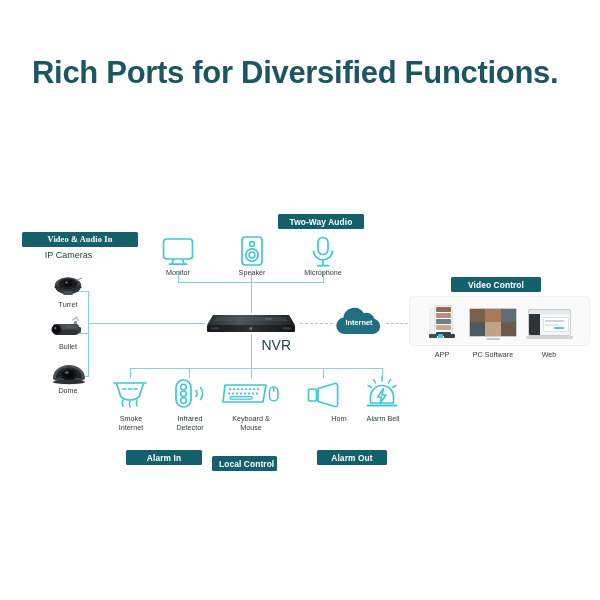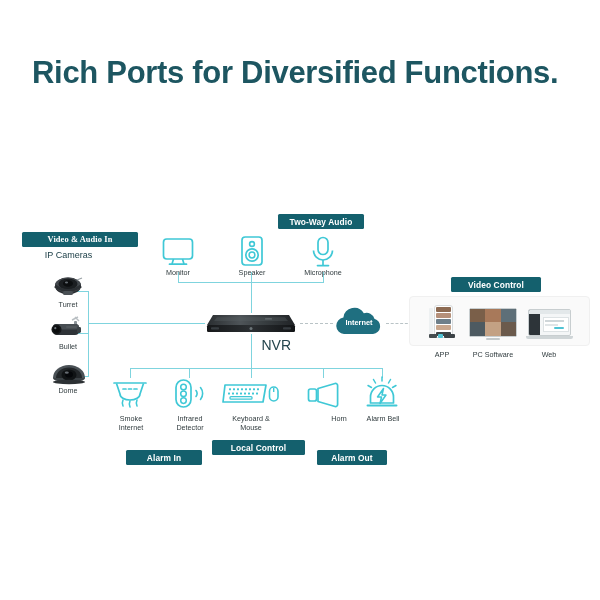--- a/index.html
+++ b/index.html
@@ -376,16 +376,16 @@
         <line x1="32" y1="9.5" x2="28.5" y2="11.5"></line>
       </g>
       <path d="M6.5 27 L6.5 21 a11.5 11.5 0 0 1 23 0 L29.5 27 Z" fill="none" stroke="#3fc8d6" stroke-width="1.7" stroke-linejoin="round"></path>
       <path d="M19.5 12.5 L13.5 21 L17.5 21 L16 27.5 L22 19 L18 19 Z" fill="none" stroke="#3fc8d6" stroke-width="1.5" stroke-linejoin="round"></path>
       <line x1="3.5" y1="29.5" x2="32.5" y2="29.5" stroke="#3fc8d6" stroke-width="1.9" stroke-linecap="round"></line>
     </svg>
   </div>
   <div class="abs cap" style="left:352px;top:414px;width:62px;">Alarm Bell</div>
 
   <div class="abs badge" style="left:126px;top:450px;width:76px;">Alarm In</div>
-  <div class="abs badge" style="left:212px;top:440px;width:93px;">Local Control</div>
+  <div class="abs badge" style="left:212px;top:456px;width:65px;">Local Control</div>
   <div class="abs badge" style="left:317px;top:450px;width:70px;">Alarm Out</div>
 
 </div>
 
 </body></html>

